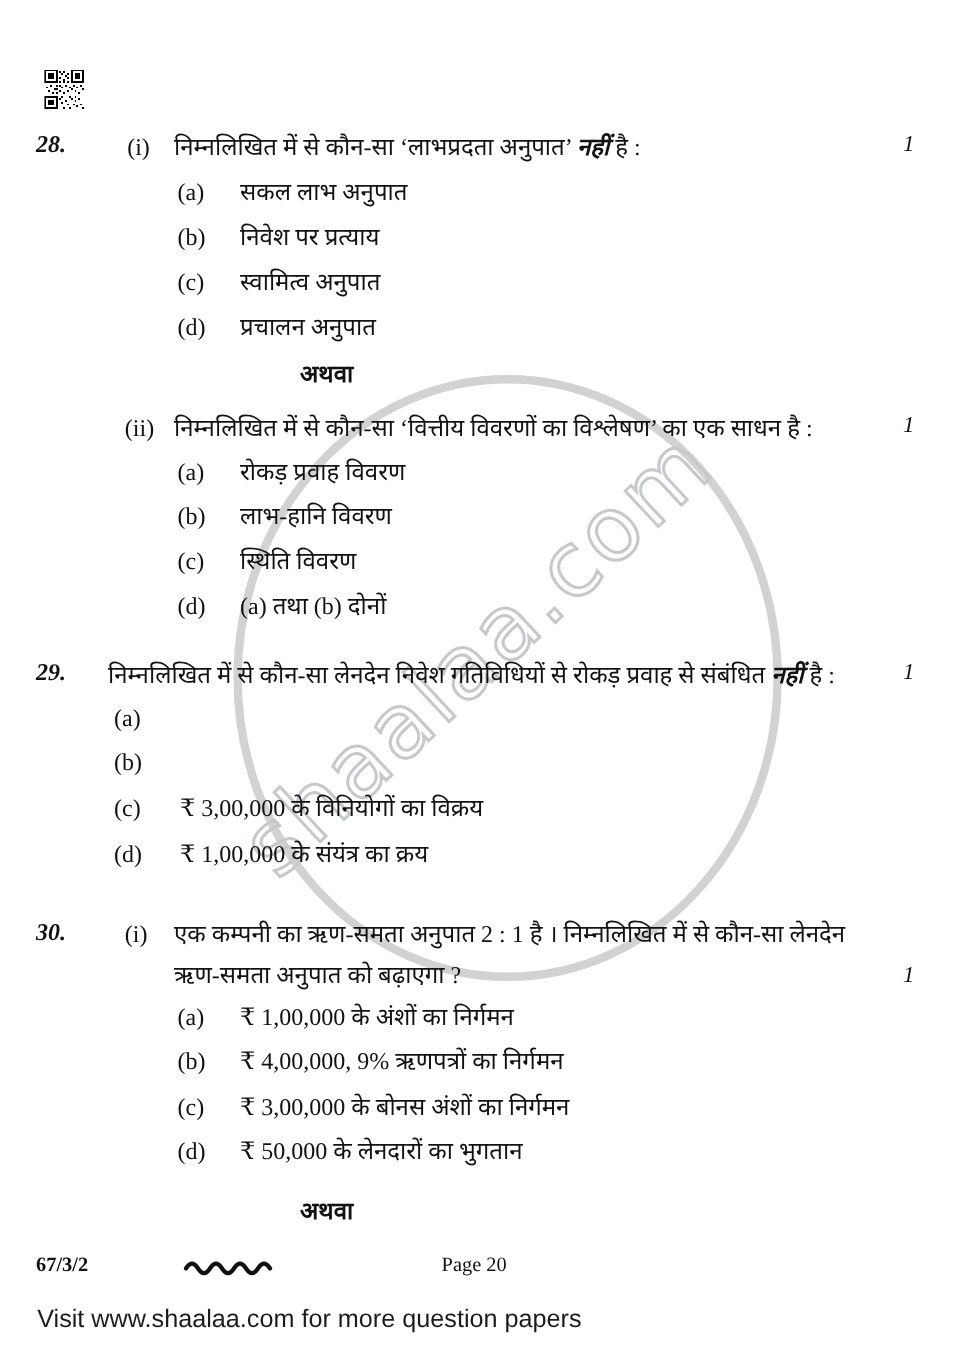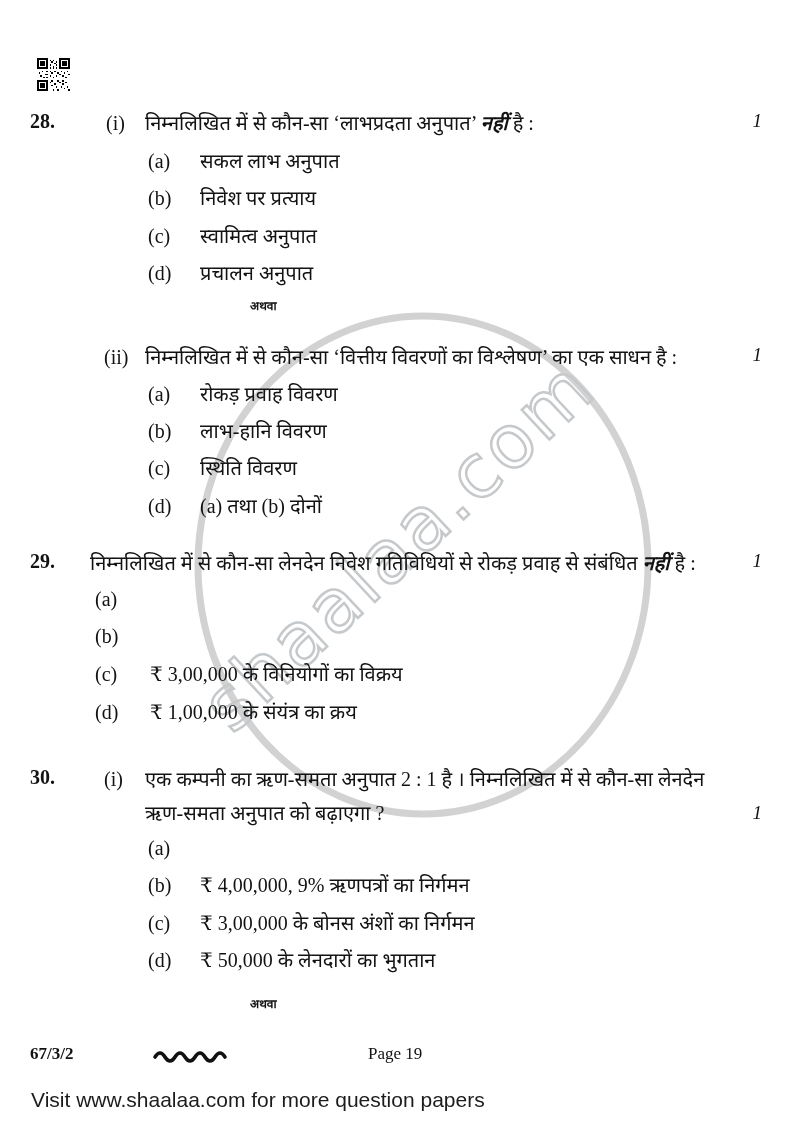--- a/index.html
+++ b/index.html
@@ -4,27 +4,27 @@
 <style>
   html,body{margin:0;padding:0;background:#ffffff;}
   .page{
     position:relative;width:800px;height:1131px;background:#ffffff;
     font-family:"Liberation Serif","DejaVu Serif",serif;color:#121212;
     overflow:hidden;
   }
   .abs{position:absolute;}
   .nw{white-space:nowrap;}
   .body19{font-size:20px;line-height:26px;}
-  .qnum{font-size:20px;font-weight:700;}
+  .qnum{font-size:20px;font-weight:700;font-style:italic;}
   .marks{font-size:19px;font-style:italic;width:24px;text-align:right;}
   .emph{font-weight:700;font-style:italic;}
   .opt{display:flex;align-items:baseline;}
   .ol52{flex:0 0 52px;}
   .ol55{flex:0 0 55px;}
-  .or-label{font-size:12px;font-weight:700;}
+  .or-label{font-size:20px;font-weight:700;}
   .footer-code{font-size:17px;font-weight:700;}
   .footer-page{font-size:17px;}
   .bottom-note{
     font-family:"Liberation Sans","DejaVu Sans",sans-serif;
     font-size:21px;color:#1c1c1c;
   }
   
   .wm-ring{pointer-events:none;}
   .wm-text{
     font-family:"DejaVu Sans","Liberation Sans",sans-serif;
@@ -136,38 +136,39 @@
     </div>
 
     <span class="abs qnum" style="left:30px;top:766px">30.</span>
     <span class="abs body19" style="left:104px;top:766px">(i)</span>
     <div class="abs body19 nw" style="left:145px;top:766px">एक कम्पनी का ऋण-समता अनुपात 2 : 1 है । निम्नलिखित में से कौन-सा लेनदेन</div>
     <div class="abs body19 nw" style="left:145px;top:800px">ऋण-समता अनुपात को बढ़ाएगा ?</div>
     <span class="abs marks" style="left:738px;top:802px">1</span>
 
     <div class="abs body19 opt nw" style="left:148px;top:835px">
       <span class="ol52">(a)</span>
+      <span>₹ 1,00,000 के अंशों का निर्गमन</span>
     </div>
     <div class="abs body19 opt nw" style="left:148px;top:872px">
       <span class="ol52">(b)</span>
       <span>₹ 4,00,000, 9% ऋणपत्रों का निर्गमन</span>
     </div>
     <div class="abs body19 opt nw" style="left:148px;top:910px">
       <span class="ol52">(c)</span>
       <span>₹ 3,00,000 के बोनस अंशों का निर्गमन</span>
     </div>
     <div class="abs body19 opt nw" style="left:148px;top:947px">
       <span class="ol52">(d)</span>
       <span>₹ 50,000 के लेनदारों का भुगतान</span>
     </div>
 
     <div class="abs or-label" style="left:250px;top:995px">अथवा</div>
 
     <span class="abs footer-code" style="left:30px;top:1044px">67/3/2</span>
     <svg class="abs" style="left:152px;top:1048px" width="78" height="16" viewBox="0 0 78 16">
       <path d="M3 9 Q8 1 13 9 T23 9 T33 9 T43 9 T53 9 T63 9 T73 9" fill="none" stroke="#111" stroke-width="3.6" stroke-linecap="round"></path>
     </svg>
-    <span class="abs footer-page" style="left:368px;top:1044px">Page 19</span>
+    <span class="abs footer-page" style="left:368px;top:1044px">Page 20</span>
 
     <div class="abs bottom-note nw" style="left:31px;top:1088px">Visit www.shaalaa.com for more question papers</div>
 
   </div>
 </div>
 
 </body></html>

